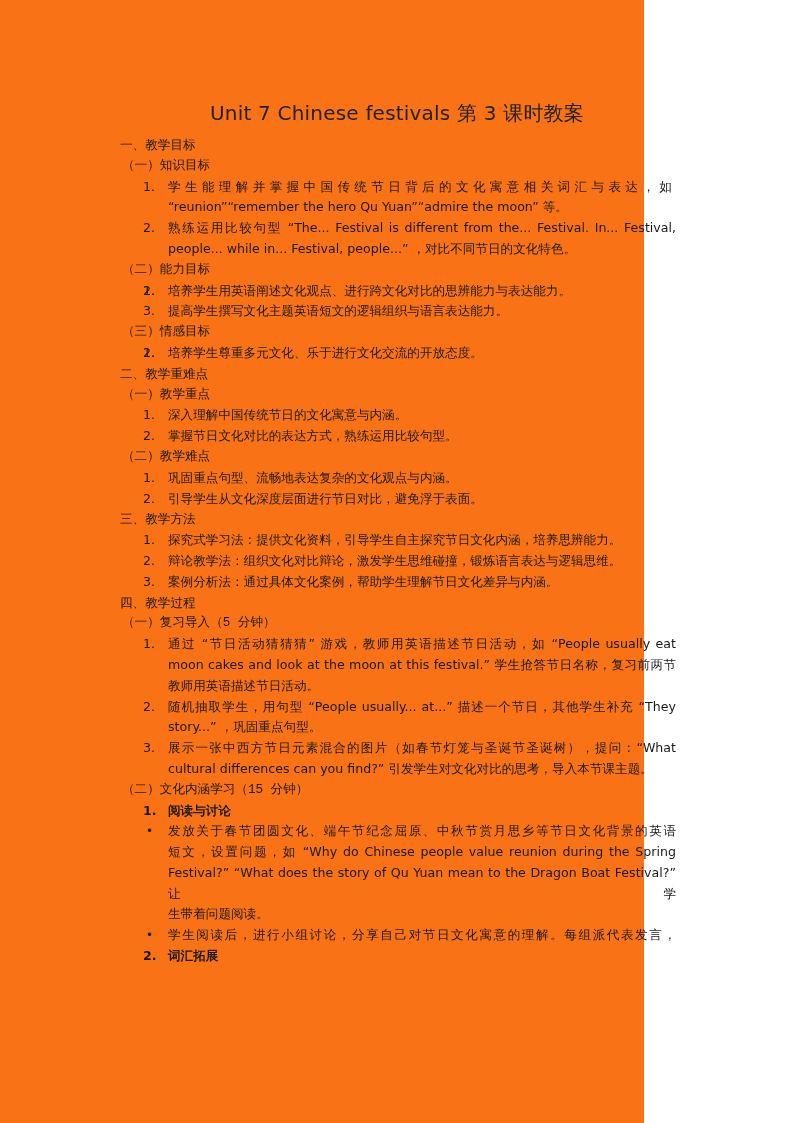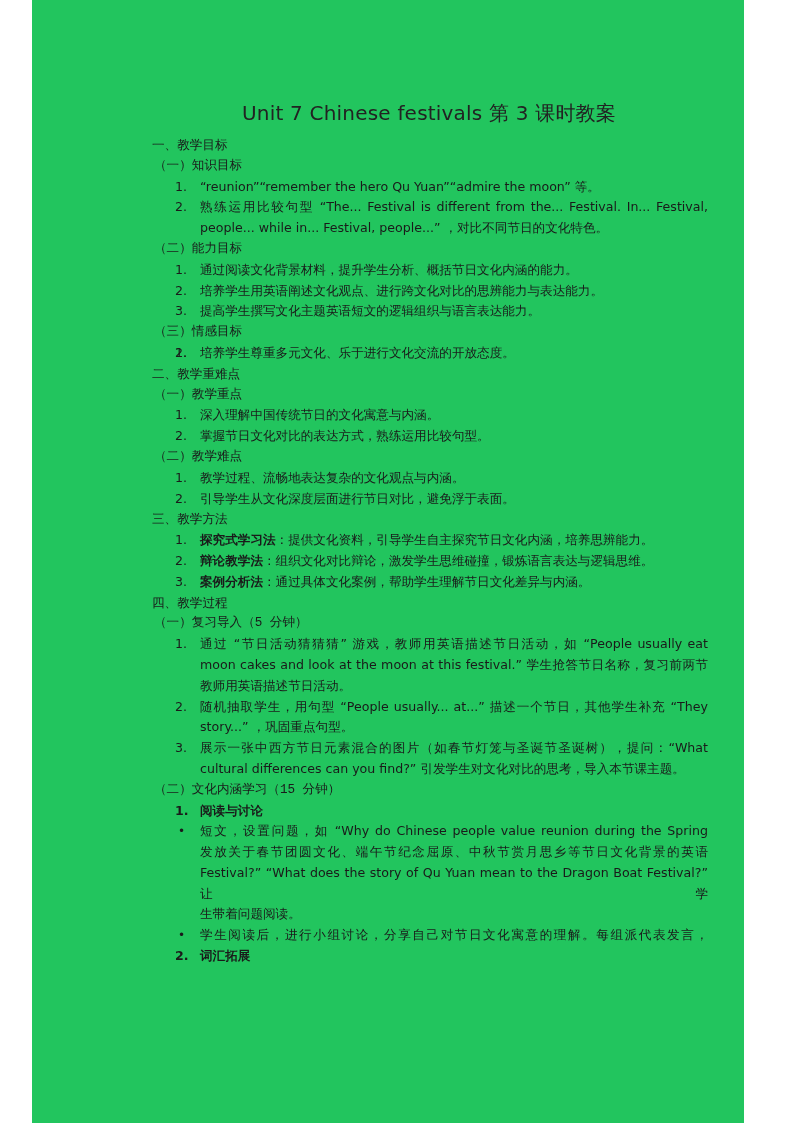--- a/index.html
+++ b/index.html
@@ -1,55 +1,55 @@
 <!DOCTYPE html>
 <html><head>
 <meta charset="utf-8">
 <style>
   html, body { margin: 0; padding: 0; background: #ffffff; }
   body { width: 794px; height: 1123px; position: relative; overflow: hidden;
          font-family: "DejaVu Sans", "Liberation Sans", sans-serif; color: #1a1a1a; }
-  .page { position: absolute; left: 0; top: 0; width: 712px; height: 1123px; background: #22c55e; margin-left: 32px; }
+  .page { position: absolute; left: 0; top: 0; width: 644px; height: 1123px; background: #f97316; }
   .title { position: absolute; left: 0; width: 794px; top: 99px; text-align: center;
            font-size: 20px; line-height: 28px; color: #222; font-weight: normal; letter-spacing: 0.2px; }
   .content { position: absolute; left: 120px; top: 135px; width: 556px; font-size: 12.6px; line-height: 20.8px; }
   .h1 { margin: 0; padding-left: 0; }
   .h2 { margin: 0; padding-left: 2px; font-family: Liberation Mono, monospace; }
   .item { position: relative; margin: 0; padding-left: 48px; text-align: justify; }
   .item .num { position: absolute; left: 23px; top: 0; width: 20px; }
   .item.bullet .num { left: 26px; font-size: 12px; }
   .item.bold-title { font-weight: bold; }
-  .item b { font-weight: bold; }
+  .item b { font-weight: normal; }
   .spread { text-align: justify; text-align-last: justify; }
   .spread-wide { letter-spacing: 4.2px; }
 </style>
 </head>
 <body>
 
 <div class="page">
   <div class="title">Unit 7 Chinese festivals  第  3  课时教案</div>
 
   <div class="content">
 
     <div class="h1">一、教学目标</div>
     <div class="h2">（一）知识目标</div>
     <div class="item">
       <span class="num">1.</span>
+      <div class="spread spread-wide">学生能理解并掌握中国传统节日背后的文化寓意相关词汇与表达，如</div>
       <div>“reunion”“remember the hero Qu Yuan”“admire the moon” 等。</div>
     </div>
     <div class="item">
       <span class="num">2.</span>
       <div class="spread">熟练运用比较句型 “The... Festival is different from the... Festival. In... Festival,</div>
       <div>people... while in... Festival, people...” ，对比不同节日的文化特色。</div>
     </div>
 
     <div class="h2">（二）能力目标</div>
     <div class="item">
       <span class="num">1.</span>
-      <span>通过阅读文化背景材料，提升学生分析、概括节日文化内涵的能力。</span>
     </div>
     <div class="item">
       <span class="num">2.</span>
       <span>培养学生用英语阐述文化观点、进行跨文化对比的思辨能力与表达能力。</span>
     </div>
     <div class="item">
       <span class="num">3.</span>
       <span>提高学生撰写文化主题英语短文的逻辑组织与语言表达能力。</span>
     </div>
 
@@ -68,21 +68,21 @@
       <span class="num">1.</span>
       <span>深入理解中国传统节日的文化寓意与内涵。</span>
     </div>
     <div class="item">
       <span class="num">2.</span>
       <span>掌握节日文化对比的表达方式，熟练运用比较句型。</span>
     </div>
     <div class="h2">（二）教学难点</div>
     <div class="item">
       <span class="num">1.</span>
-      <span>教学过程、流畅地表达复杂的文化观点与内涵。</span>
+      <span>巩固重点句型、流畅地表达复杂的文化观点与内涵。</span>
     </div>
     <div class="item">
       <span class="num">2.</span>
       <span>引导学生从文化深度层面进行节日对比，避免浮于表面。</span>
     </div>
 
     <div class="h1">三、教学方法</div>
     <div class="item">
       <span class="num">1.</span>
       <b>探究式学习法</b><span>：提供文化资料，引导学生自主探究节日文化内涵，培养思辨能力。</span>
@@ -115,22 +115,22 @@
       <div>cultural differences can you find?” 引发学生对文化对比的思考，导入本节课主题。</div>
     </div>
 
     <div class="h2">（二）文化内涵学习（15  分钟）</div>
     <div class="item bold-title">
       <span class="num">1.</span>
       <span>阅读与讨论</span>
     </div>
     <div class="item bullet">
       <span class="num">•</span>
+      <div class="spread">发放关于春节团圆文化、端午节纪念屈原、中秋节赏月思乡等节日文化背景的英语</div>
       <div class="spread">短文，设置问题，如 “Why do Chinese people value reunion during the Spring</div>
-      <div class="spread">发放关于春节团圆文化、端午节纪念屈原、中秋节赏月思乡等节日文化背景的英语</div>
       <div class="spread">Festival?” “What does the story of Qu Yuan mean to the Dragon Boat Festival?” 让学</div>
       <div>生带着问题阅读。</div>
     </div>
     <div class="item bullet">
       <span class="num">•</span>
       <div class="spread">学生阅读后，进行小组讨论，分享自己对节日文化寓意的理解。每组派代表发言，</div>
     </div>
     <div class="item bold-title">
       <span class="num">2.</span>
       <span>词汇拓展</span>

